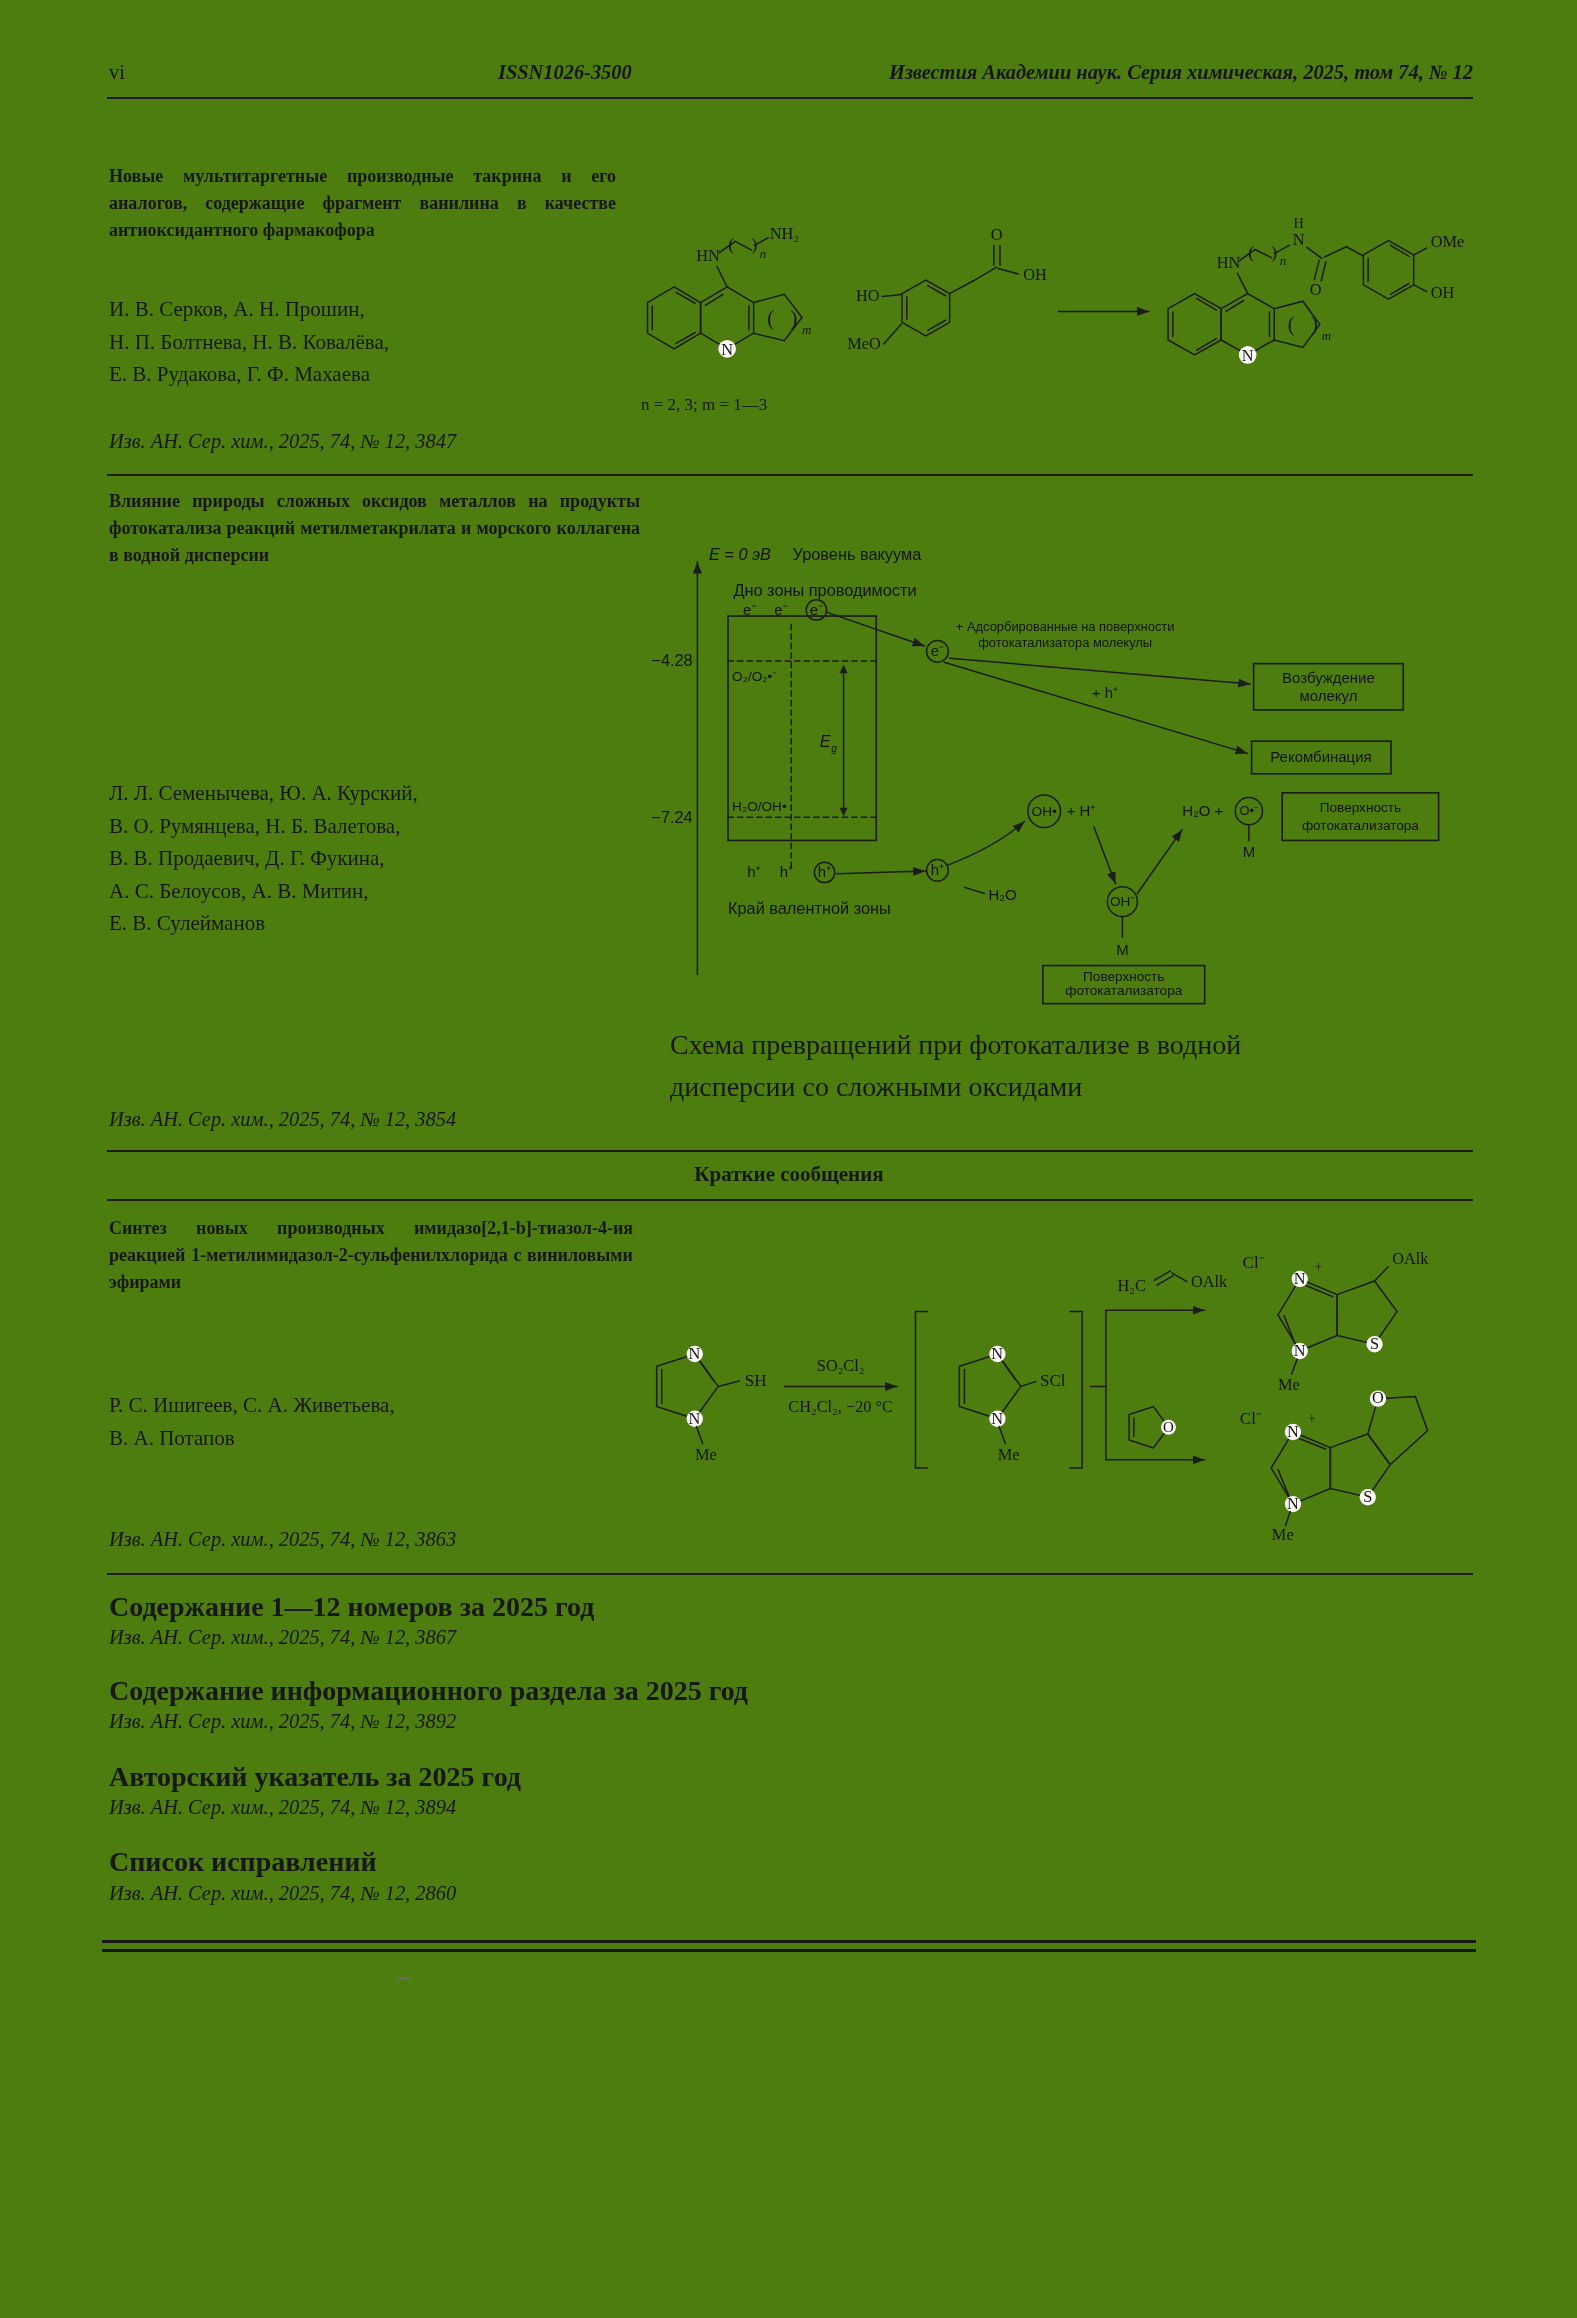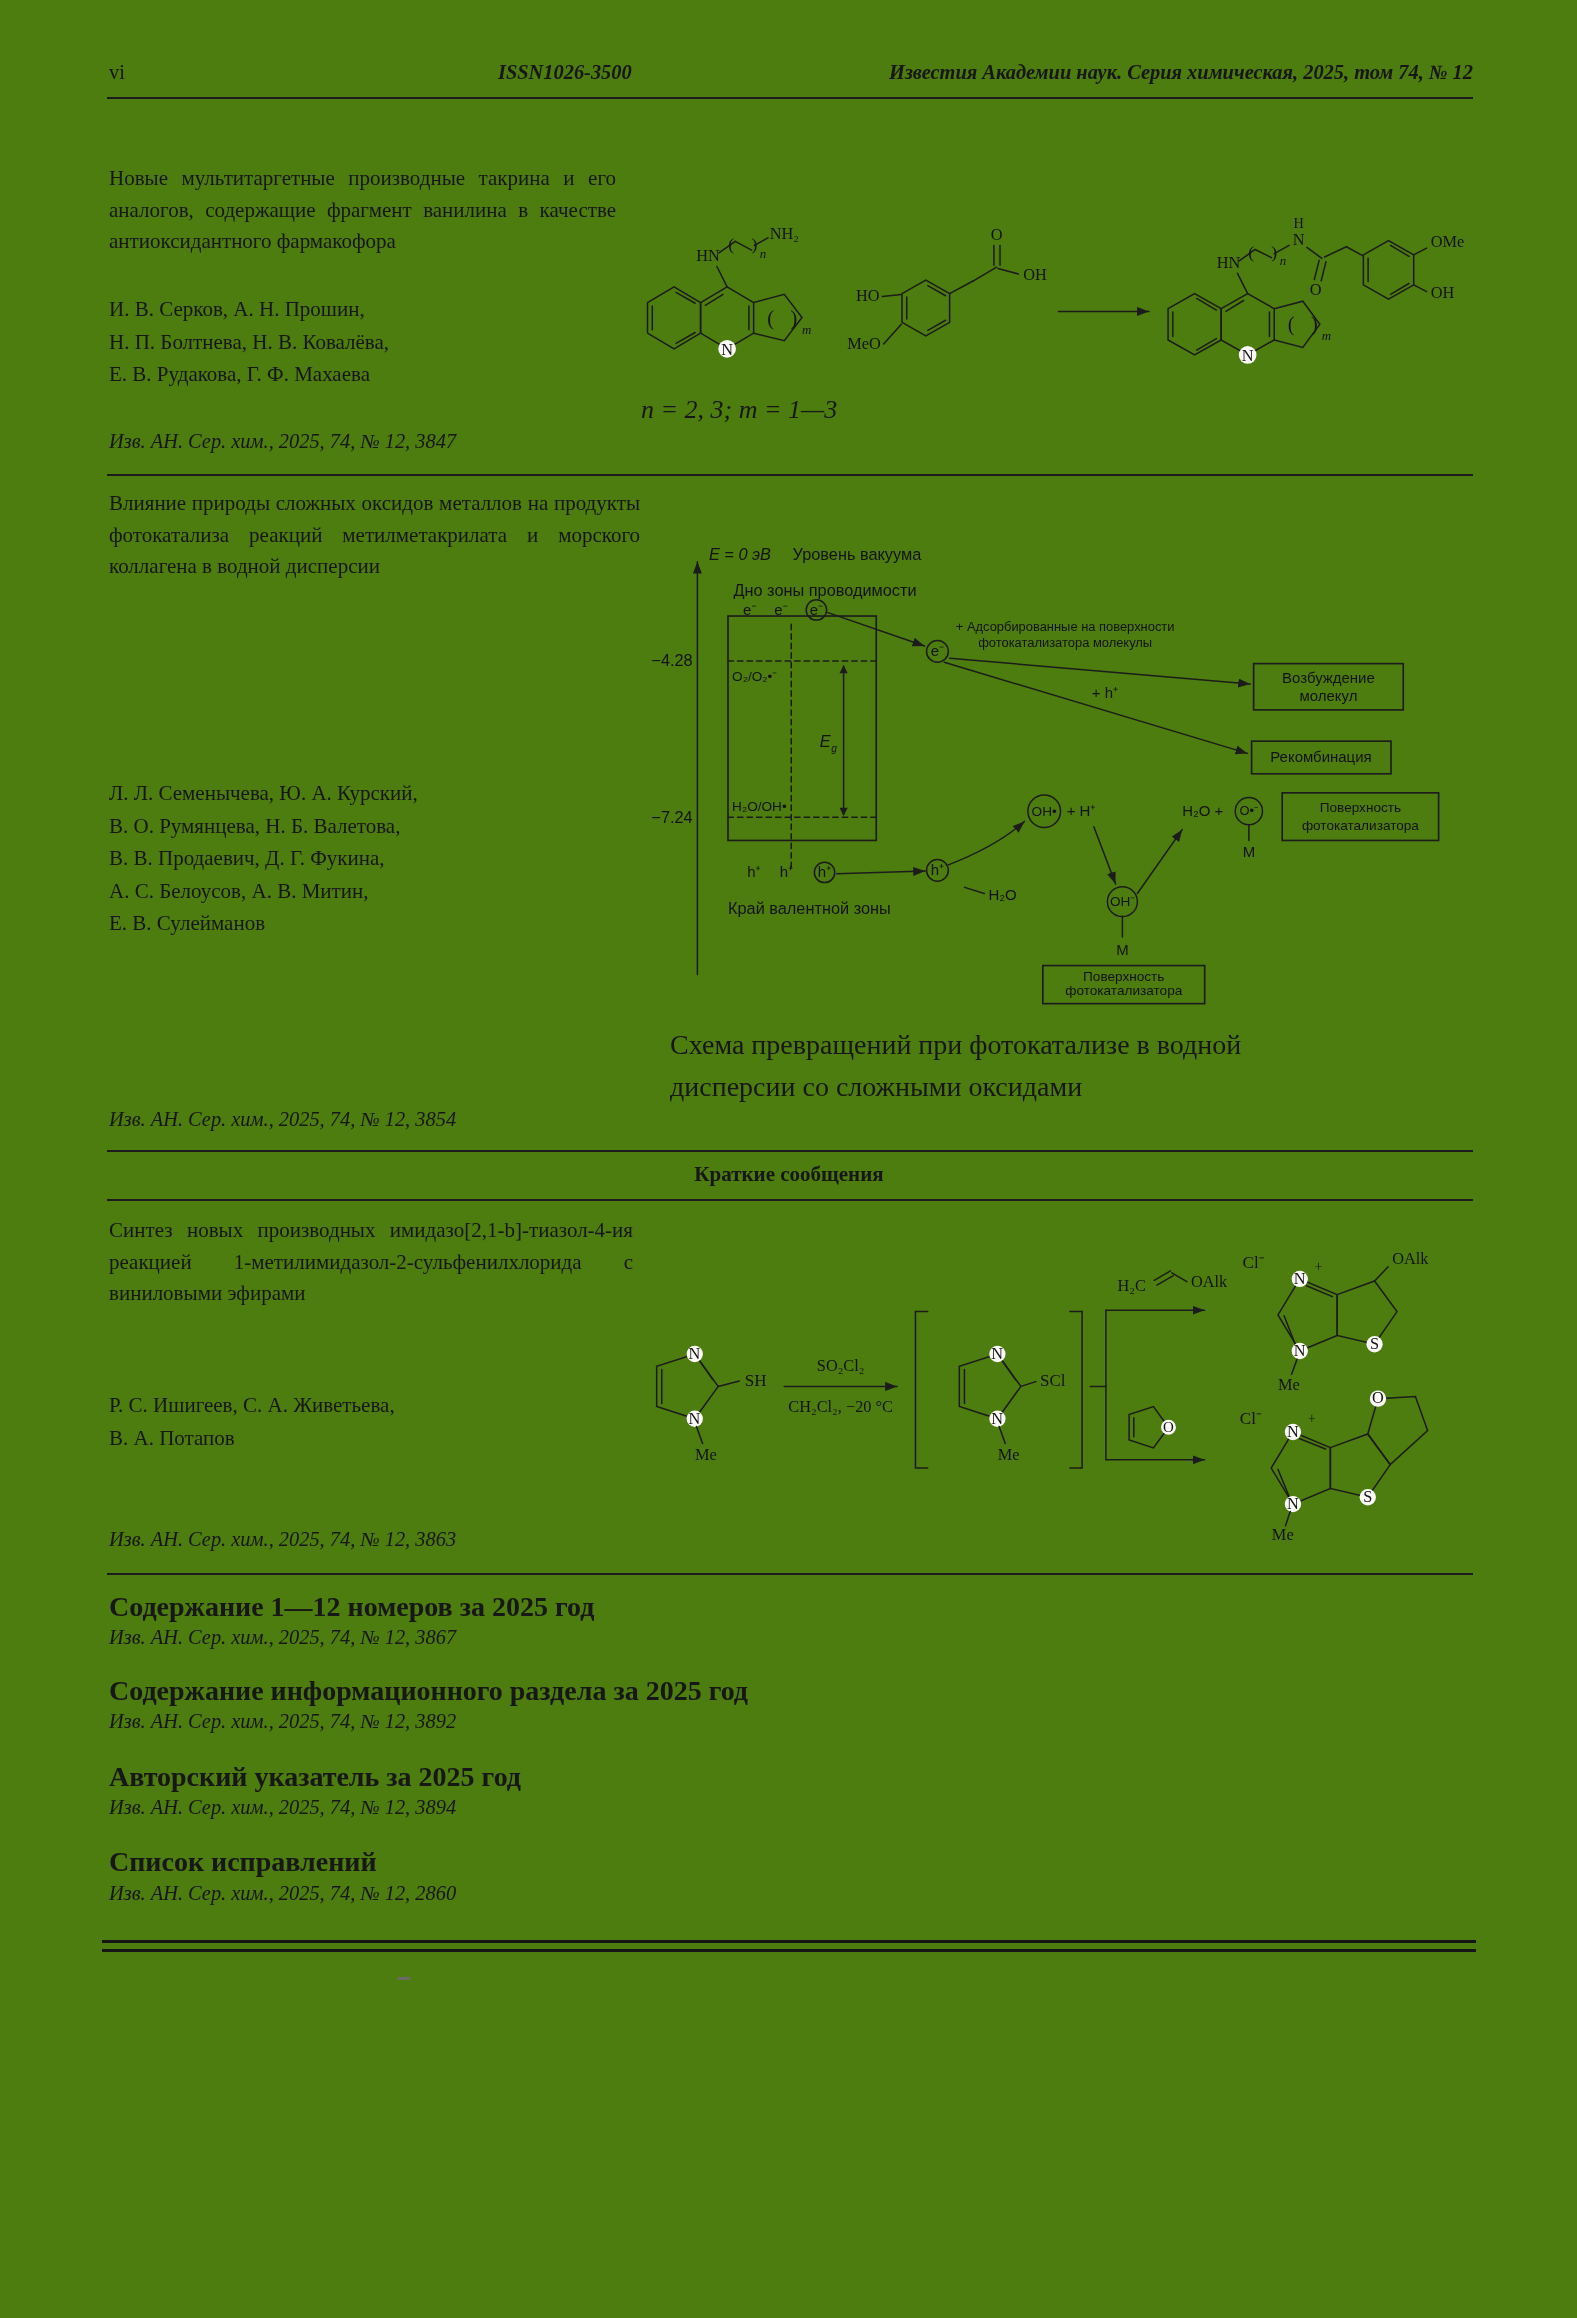--- a/index.html
+++ b/index.html
@@ -8,24 +8,24 @@
     position:relative; width:1578px; height:2319px;
     background:#4d7c0f; color:#171717;
     font-family:"Liberation Serif", serif;
     overflow:hidden;
   }
   .abs { position:absolute; }
   .rule { position:absolute; left:107px; width:1366px; height:2px; background:#1c1c1c; }
   .pagenum { font-size:20.4px; }
   .issn { font-size:20.4px; font-style:italic; font-weight:bold; }
   .jline { font-size:20.4px; font-style:italic; font-weight:bold; }
-  .title { font-weight:normal; font-size:21px; line-height:1.5; text-align:justify; }
+  .title { font-weight:bold; font-size:18px; line-height:1.5; text-align:justify; }
   .authors div { font-size:21px; line-height:1.55; }
   .ref { font-style:italic; font-size:20.4px; }
-  .note { font-style:italic; font-size:26px; }
+  .note { font-size:17px; }
   .caption { font-size:28px; line-height:1.5; }
   .section-head { font-weight:bold; font-size:21px; text-align:center; width:100%; }
   .entry-title { font-weight:bold; font-size:28px;text-align:right; }
   svg { overflow:visible; }
   svg text { font-family:"Liberation Sans", sans-serif; fill:#141414; }
   svg.chem text { font-family:"Liberation Serif", serif; }
   .ln { stroke:#1c1c1c; stroke-width:2.2; fill:none; stroke-linecap:round; }
   .bx { stroke:#1c1c1c; stroke-width:2.4; fill:none; }
   .dsh { stroke-dasharray:8 6; }
   .bg { fill:#fbfaf8; stroke:none; }

